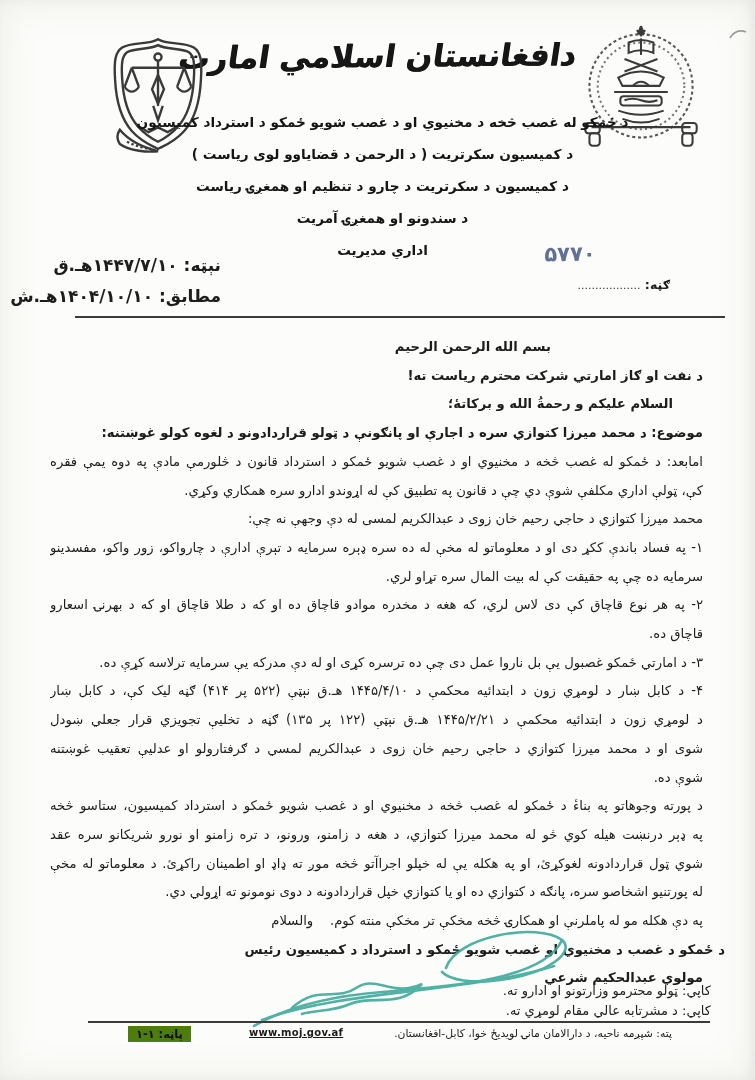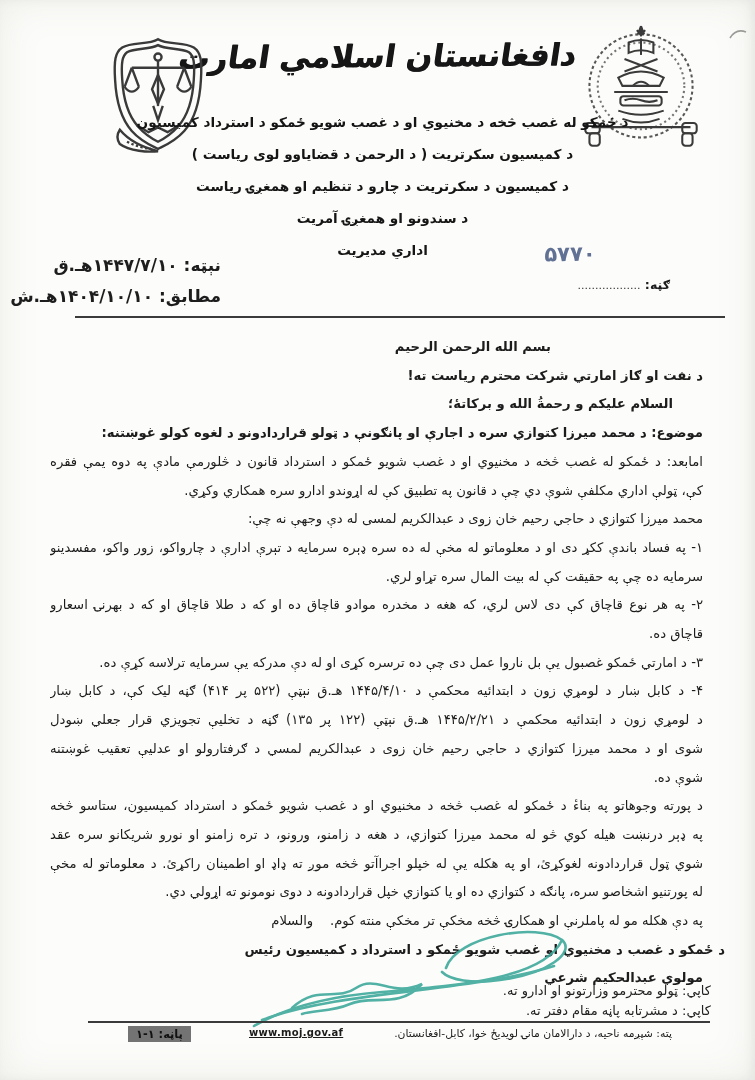--- a/index.html
+++ b/index.html
@@ -44,21 +44,21 @@
   .ind-basmala{padding-right:152px;}
   .ind-salut{padding-right:30px;}
   .full{text-align:justify;text-align-last:justify;}
   .center{text-align:right;white-space:nowrap;}
   .shift-left{transform:translateX(22px);} 
   
   .signature-svg{position:absolute;left:232px;top:922px;width:345px;height:118px;}
   
   .copy-lines{position:absolute;top:981px;left:300px;right:44px;direction:rtl;text-align:right;
     font-size:13px;line-height:20px;color:#222;}
-  .page-box{position:absolute;left:128px;top:1026px;background:#737373;color:#111;
+  .page-box{position:absolute;left:128px;top:1026px;background:#4d7c0f;color:#111;
     font-size:11.4px;font-weight:bold;padding:1px 8px;direction:rtl;white-space:nowrap;}
   .website{position:absolute;left:249px;top:1027px;font-size:10px;font-weight:bold;
     color:#1b1b1b;text-decoration:underline;letter-spacing:.3px;direction:ltr;}
   .address{position:absolute;left:372px;top:1027px;width:300px;direction:rtl;
     font-size:10.8px;color:#1c1c1c;white-space:nowrap;overflow:hidden;}
   svg .ink{stroke:#3a3a3a;fill:none;stroke-width:2;}
 </style>
 </head>
 <body>
 
@@ -160,21 +160,21 @@
     <g stroke="#3fa99b" stroke-width="2.6" fill="none" stroke-linecap="round" opacity=".9">
       <path d="M214 46 C224 14 306 0 330 18 C344 30 316 52 268 58 C240 62 218 58 210 50"></path>
       <path d="M330 18 C312 58 220 64 150 70 C100 74 56 84 22 104"></path>
       <path d="M60 86 C86 62 104 80 124 66 C144 52 160 76 190 62 C166 88 140 72 118 82 C100 90 82 88 70 92"></path>
       <path d="M30 98 C110 68 240 70 322 44"></path>
     </g>
   </svg>
 
   <div class="copy-lines">
     <div>کاپي: ټولو محترمو وزارتونو او ادارو ته.</div>
-    <div>کاپي: د مشرتابه پاڼه مقام دفتر ته.</div>
+    <div>کاپي: د مشرتابه عالي مقام لومړي ته.</div>
   </div>
 
   <div class="rule2"></div>
 
   <div class="page-box">پاڼه: ۱-۱</div>
   <a class="website" href="#">www.moj.gov.af</a>
   <div class="address">پته: شپږمه ناحیه، د دارالامان مانۍ لویدیځ خوا، کابل-افغانستان.</div>
 
 </div>
 

